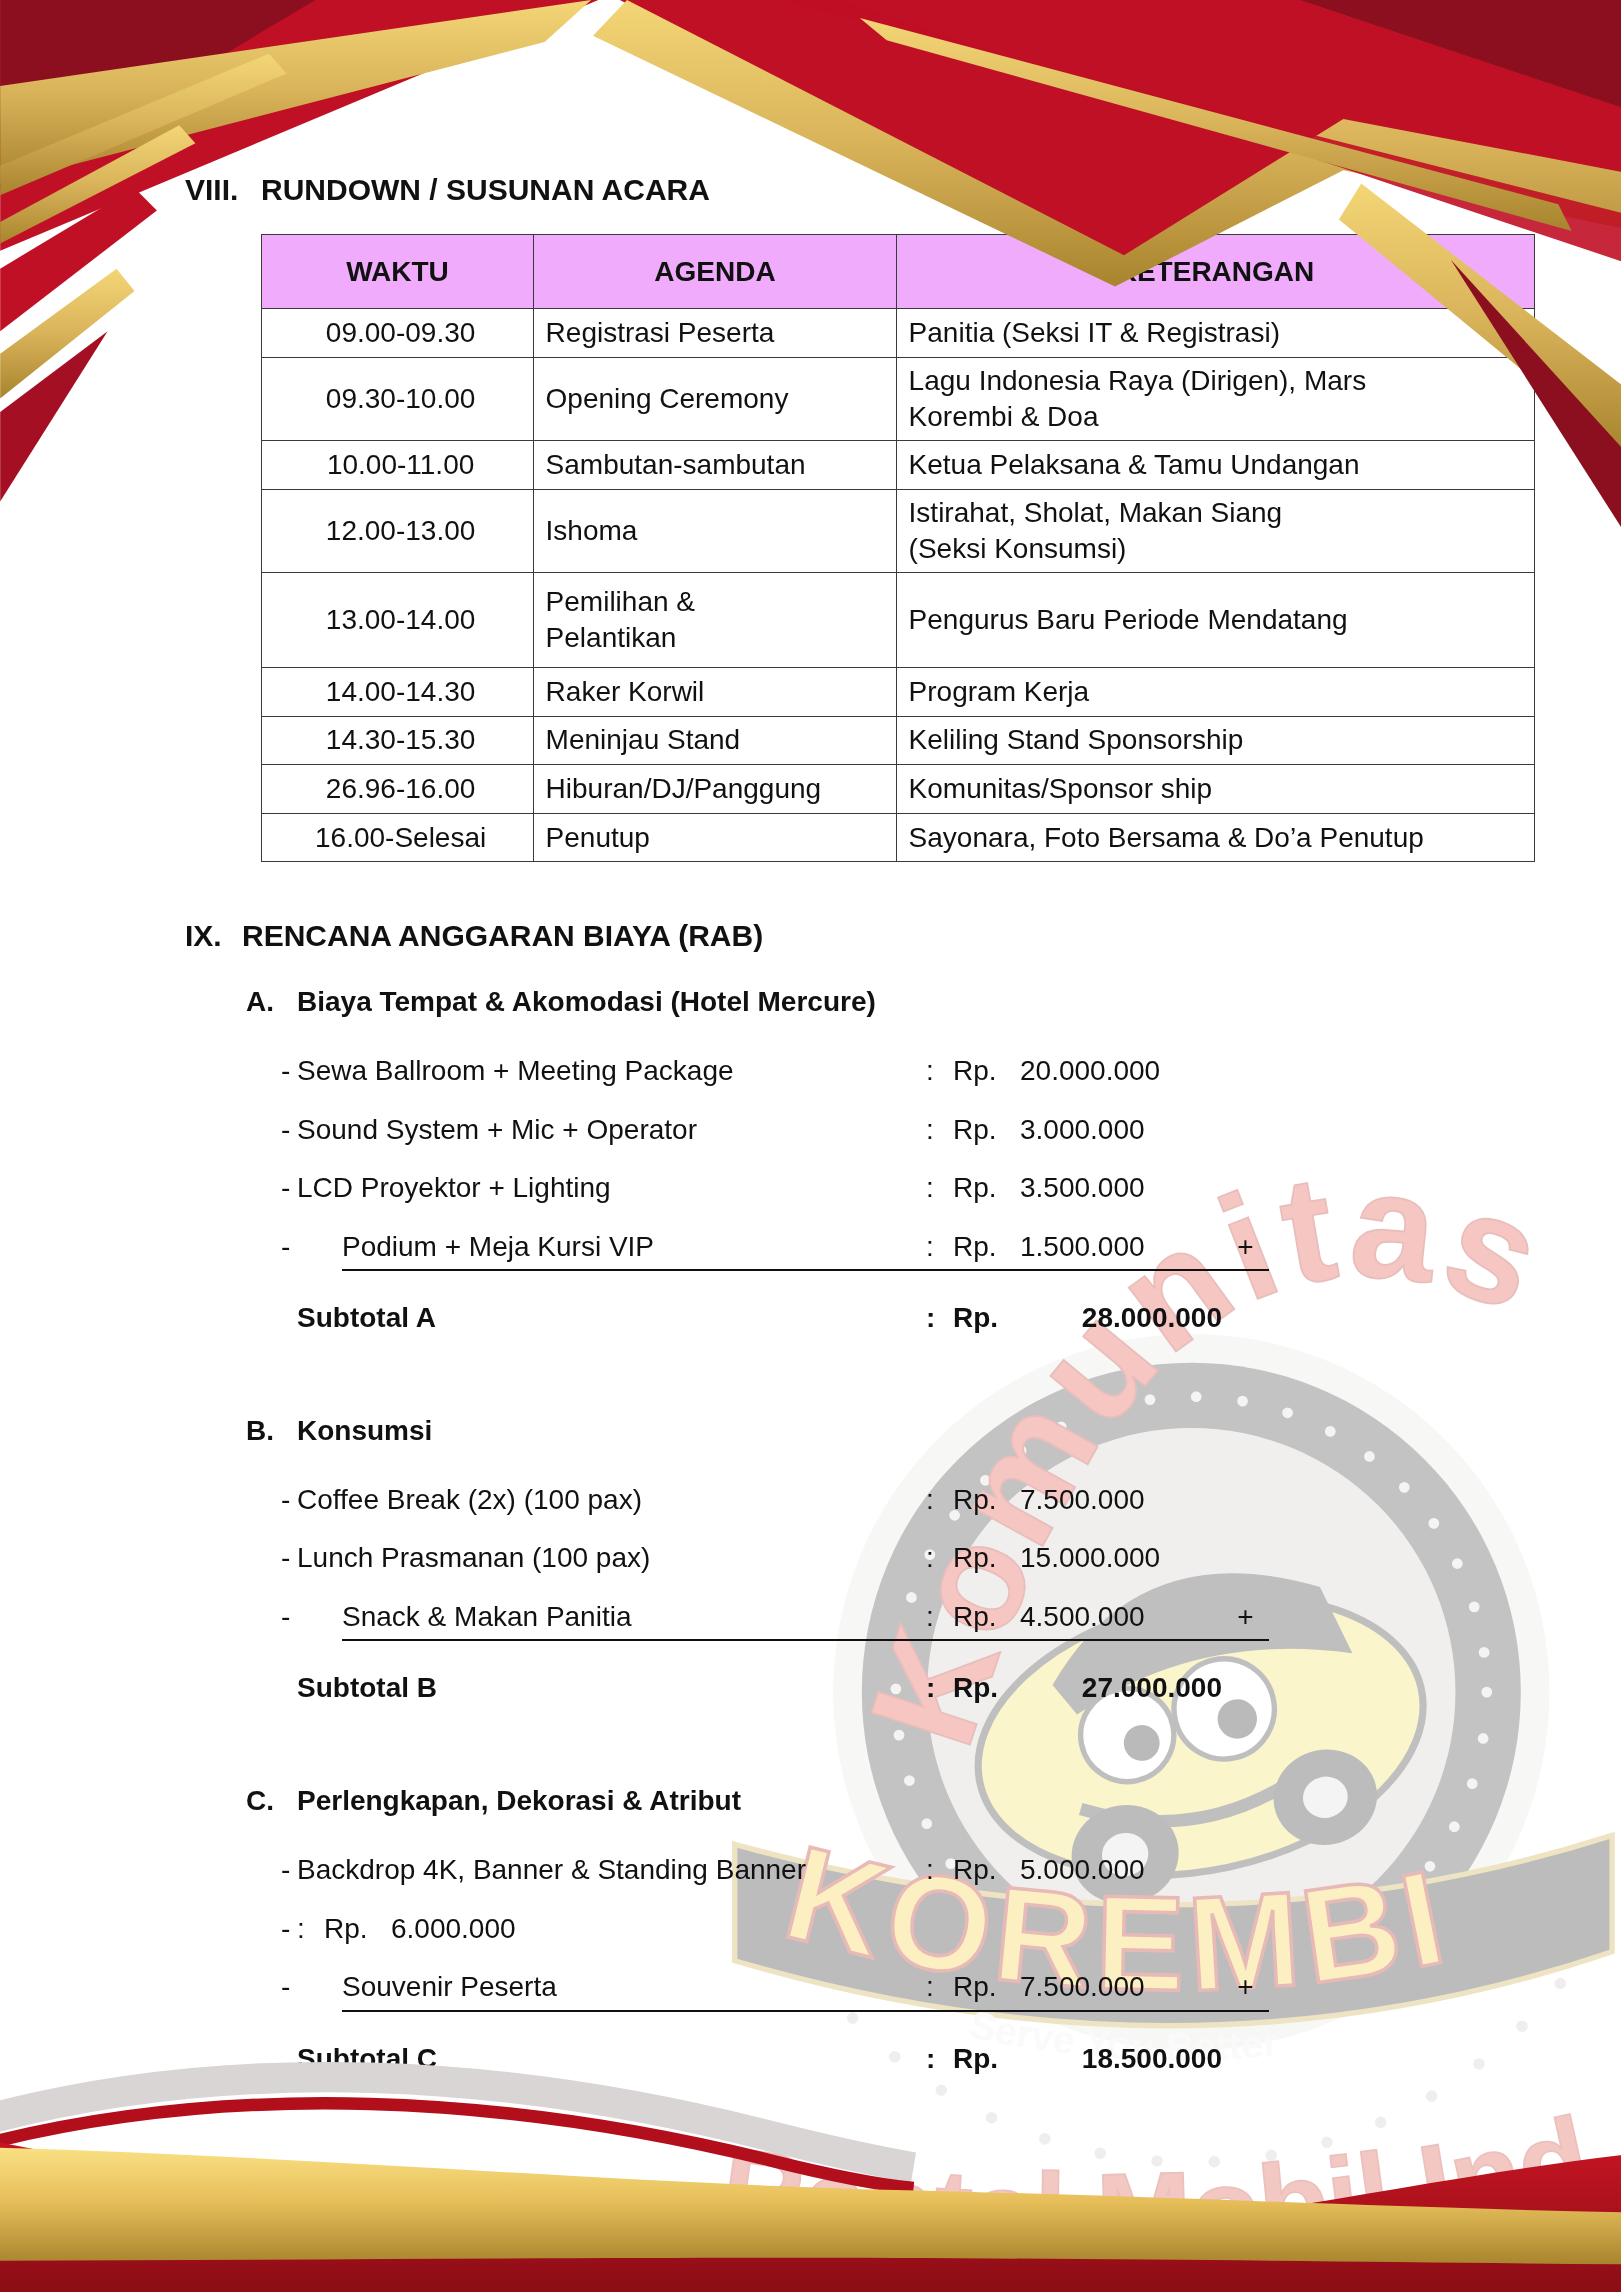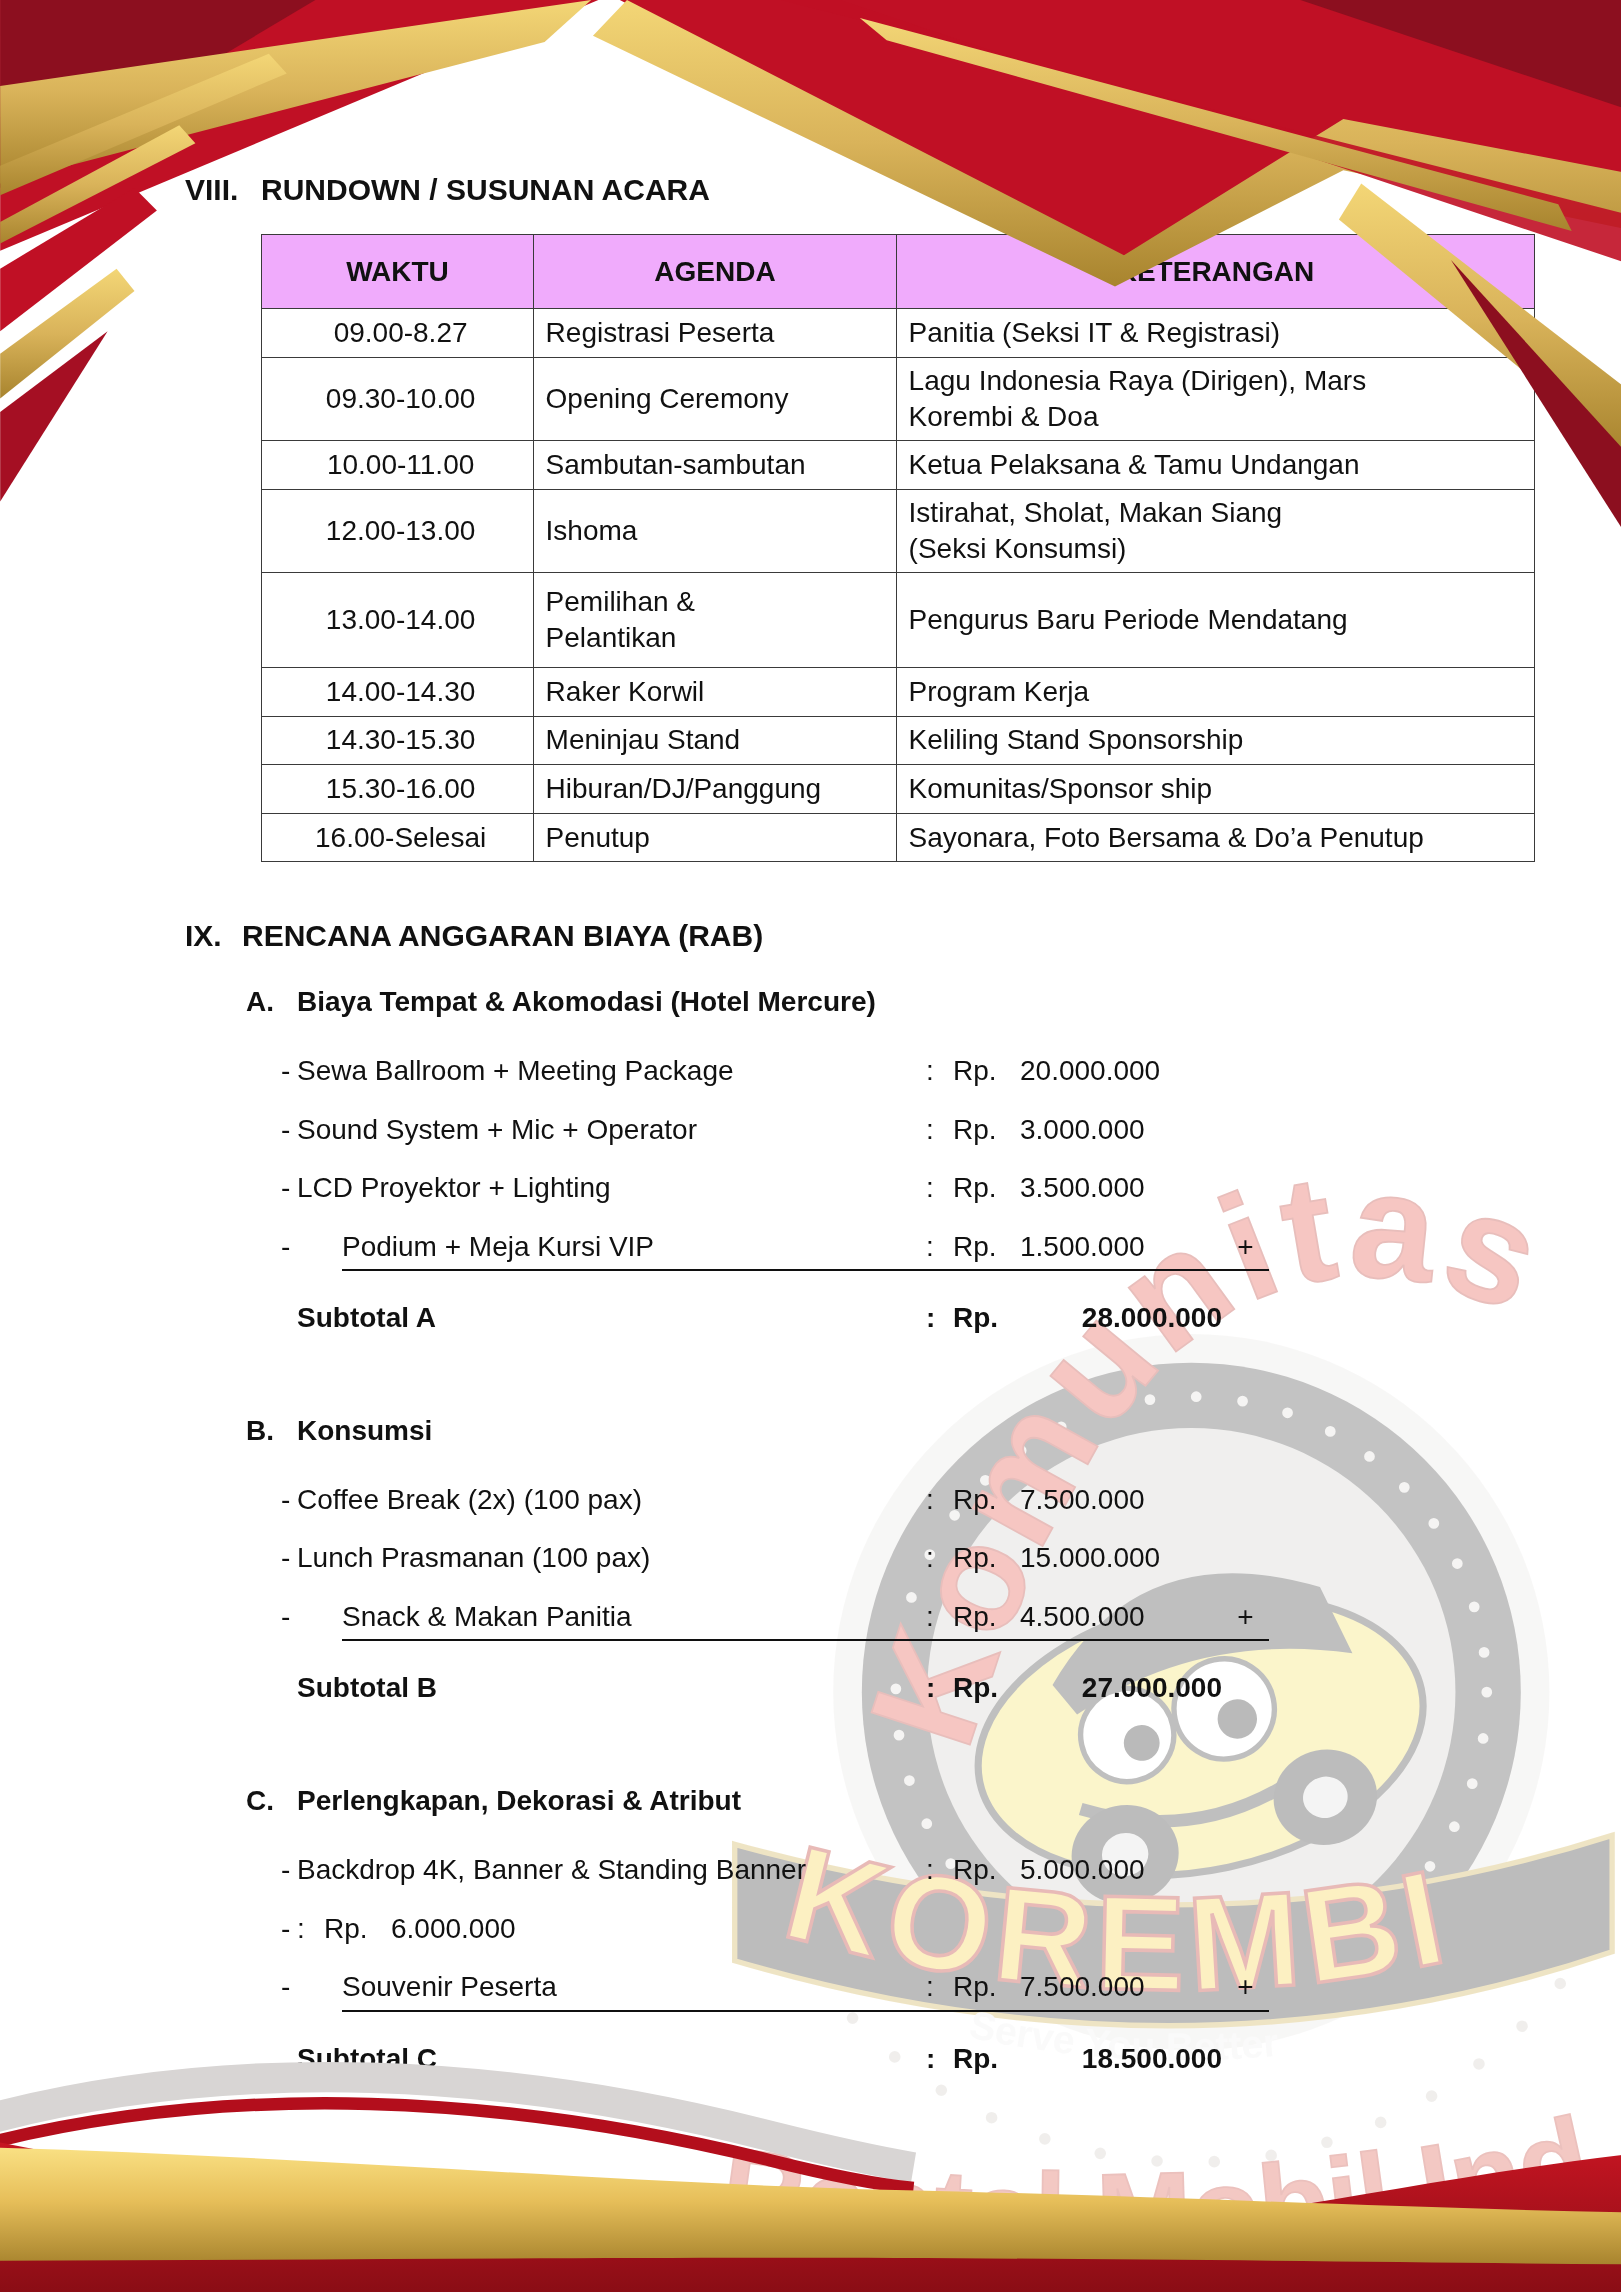--- a/index.html
+++ b/index.html
@@ -159,21 +159,21 @@
         <col class="c2">
         <col class="c3">
       </colgroup>
     <tbody>
         <tr>
       <th>WAKTU</th>
       <th>AGENDA</th>
       <th>KETERANGAN</th>
     </tr>
     <tr class="h53">
-      <td class="waktu">09.00-8.27</td>
+      <td class="waktu">09.00-09.30</td>
       <td>Registrasi Peserta</td>
       <td>Panitia (Seksi IT &amp; Registrasi)</td>
     </tr>
     <tr class="h92">
       <td class="waktu">09.30-10.00</td>
       <td>Opening Ceremony</td>
       <td class="pre">Lagu Indonesia Raya (Dirigen), Mars
 Korembi &amp; Doa</td>
     </tr>
     <tr class="h53">
@@ -197,21 +197,21 @@
       <td class="waktu">14.00-14.30</td>
       <td>Raker Korwil</td>
       <td>Program Kerja</td>
     </tr>
     <tr class="h53">
       <td class="waktu">14.30-15.30</td>
       <td>Meninjau Stand</td>
       <td>Keliling Stand Sponsorship</td>
     </tr>
     <tr class="h53">
-      <td class="waktu">15.30-16.00</td>
+      <td class="waktu">26.96-16.00</td>
       <td>Hiburan/DJ/Panggung</td>
       <td>Komunitas/Sponsor ship</td>
     </tr>
     <tr class="h53">
       <td class="waktu">16.00-Selesai</td>
       <td>Penutup</td>
       <td>Sayonara, Foto Bersama &amp; Do’a Penutup</td>
     </tr>
   </tbody>
     </table>

